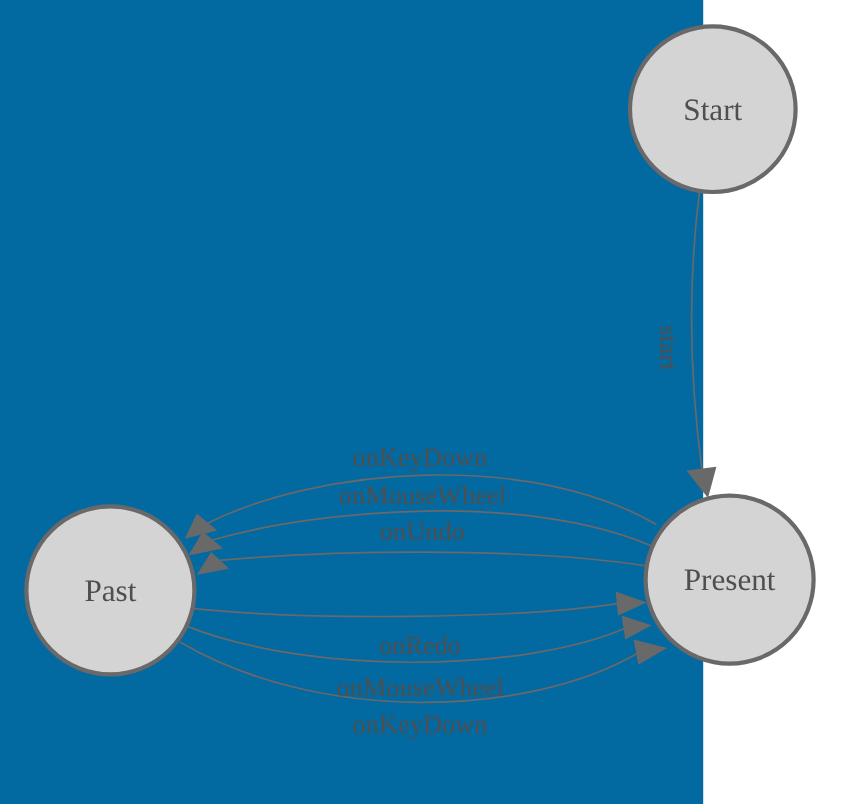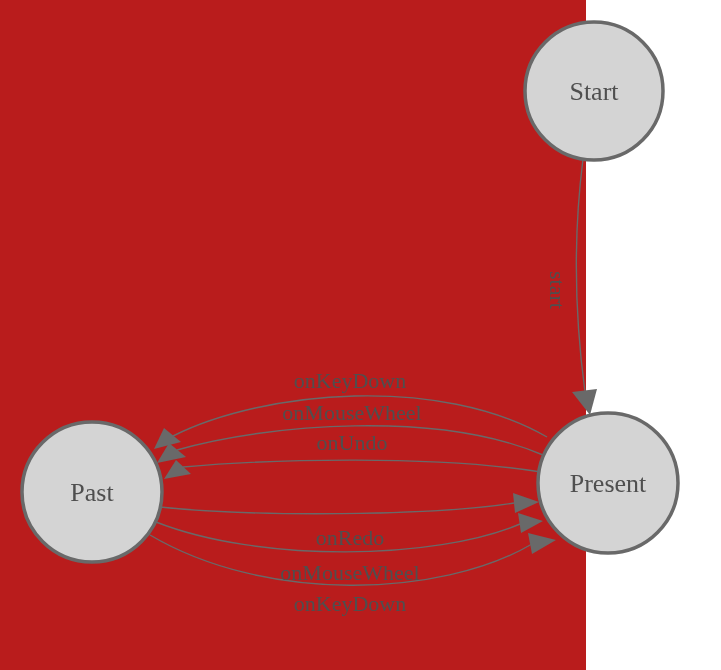--- a/index.html
+++ b/index.html
@@ -8,21 +8,21 @@
     background: #ffffff;
     width: 721px;
     height: 670px;
     overflow: hidden;
     font-family: "Liberation Serif", "DejaVu Serif", serif;
   }
   .canvas-wrap {
     position: relative;
     width: 586px;
     height: 670px;
-    background: #b91c1c;
+    background: #0369a1;
   }
   svg { display: block; }
   .state-node {
     fill: #d4d4d4;
     stroke: #696969;
     stroke-width: 3.5;
   }
   .edge-line {
     fill: none;
     stroke: #696969;

